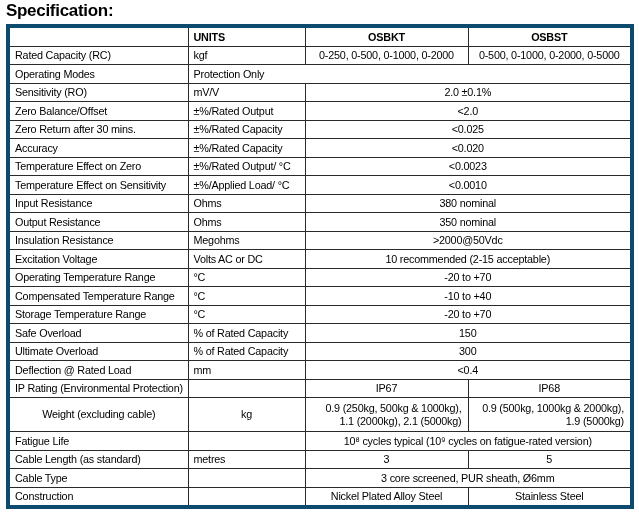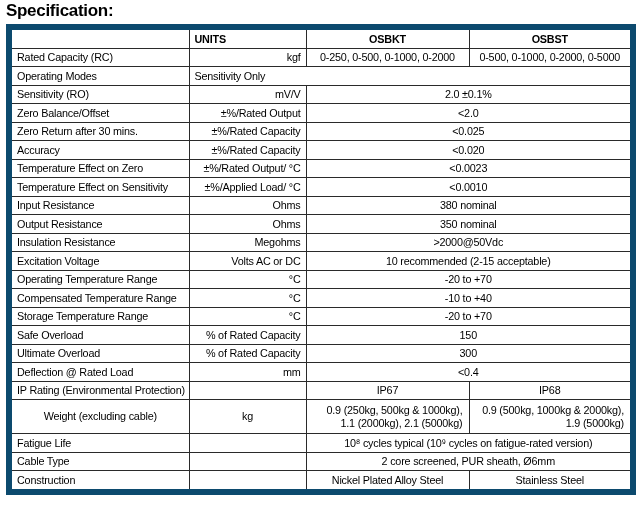--- a/index.html
+++ b/index.html
@@ -19,21 +19,21 @@
     font-size: 17px;
     font-weight: 700;
     letter-spacing: -0.3px;
     margin: 0 12px 3px 0;
     color: #000;
   }
   table.spec {
     border-collapse: collapse;
     table-layout: fixed;
     width: 626px;
-    border: 6px solid #0c4a6e;
+    border: 4px solid #0c4a6e;
   }
   col.c-label { width: 180px; }
   col.c-units { width: 117px; }
   col.c-osbkt { width: 163px; }
   col.c-osbst { width: 164px; }
   table.spec th, table.spec td {
     border: 1.2px solid #2a2a2a;
     font-size: 10.8px;
     letter-spacing: -0.2px;
     line-height: 1.15;
@@ -43,21 +43,21 @@
     overflow: hidden;
     white-space: nowrap;
     background: #ffffff;
   }
   table.spec th {
     font-weight: 700;
     text-align: left;
   }
   table.spec th.center { text-align: center; }
   td.label { text-align: left; }
-  td.units { text-align: right; }
+  td.units { text-align: left; }
   td.val   { text-align: center; }
   td.val-left { text-align: left; }
   tr.tall td {
     height: 31px;
     white-space: normal;
     text-align: right;
     line-height: 1.2;
     padding: 1px 6px;
   }
   tr.tall td.label, tr.tall td.units {
@@ -88,21 +88,21 @@
     </thead>
     <tbody>
       <tr>
         <td class="label">Rated Capacity (RC)</td>
         <td class="units">kgf</td>
         <td class="val">0-250, 0-500, 0-1000, 0-2000</td>
         <td class="val">0-500, 0-1000, 0-2000, 0-5000</td>
       </tr>
       <tr>
         <td class="label">Operating Modes</td>
-        <td class="val-left" colspan="3">Sensitivity Only</td>
+        <td class="val-left" colspan="3">Protection Only</td>
       </tr>
       <tr>
         <td class="label">Sensitivity (RO)</td>
         <td class="units">mV/V</td>
         <td class="val" colspan="2">2.0 ±0.1%</td>
       </tr>
       <tr>
         <td class="label">Zero Balance/Offset</td>
         <td class="units">±%/Rated Output</td>
         <td class="val" colspan="2">&lt;2.0</td>
@@ -188,23 +188,29 @@
         <td class="units">kg</td>
         <td class="val">0.9 (250kg, 500kg &amp; 1000kg), 1.1 (2000kg), 2.1 (5000kg)</td>
         <td class="val">0.9 (500kg, 1000kg &amp; 2000kg), 1.9 (5000kg)</td>
       </tr>
       <tr>
         <td class="label">Fatigue Life</td>
         <td class="units"></td>
         <td class="val" colspan="2">10⁸ cycles typical (10⁹ cycles on fatigue-rated version)</td>
       </tr>
       <tr>
+        <td class="label">Cable Length (as standard)</td>
+        <td class="units">metres</td>
+        <td class="val">3</td>
+        <td class="val">5</td>
+      </tr>
+      <tr>
         <td class="label">Cable Type</td>
         <td class="units"></td>
-        <td class="val" colspan="2">2 core screened, PUR sheath, Ø6mm</td>
+        <td class="val" colspan="2">3 core screened, PUR sheath, Ø6mm</td>
       </tr>
       <tr>
         <td class="label">Construction</td>
         <td class="units"></td>
         <td class="val">Nickel Plated Alloy Steel</td>
         <td class="val">Stainless Steel</td>
       </tr>
     </tbody>
   </table>
 </div>

